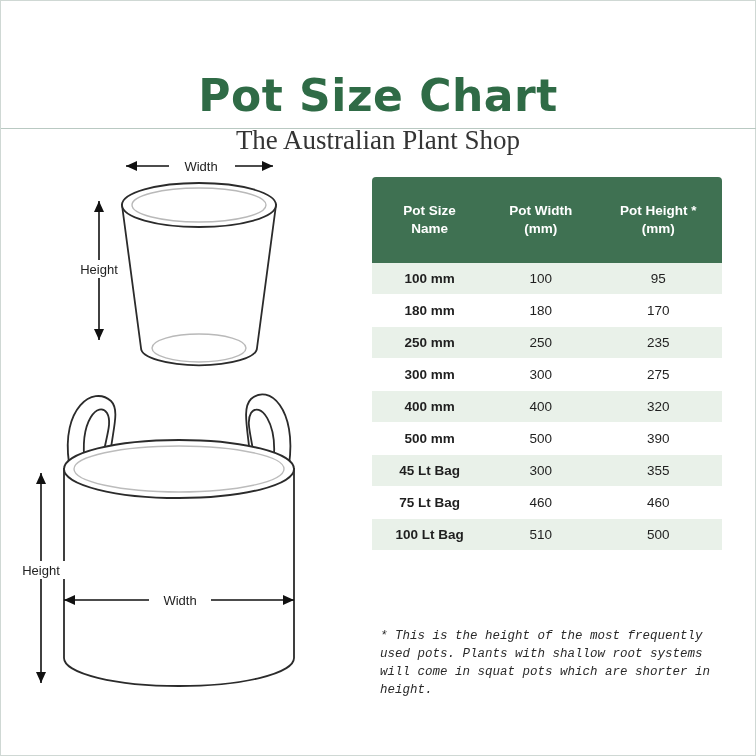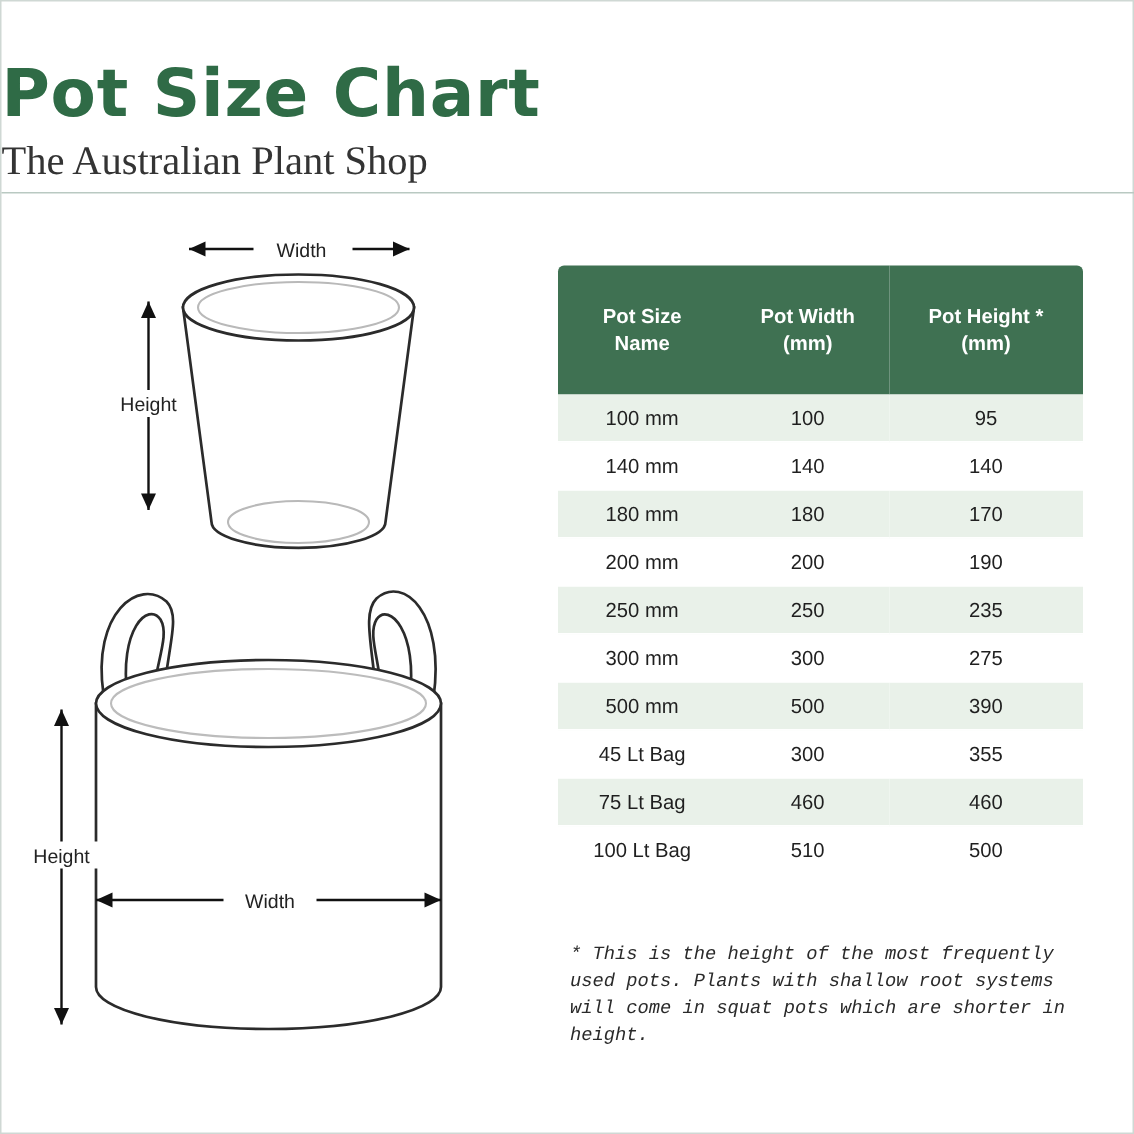--- a/index.html
+++ b/index.html
@@ -18,21 +18,23 @@
   .page {
     position: relative;
     width: 756px;
     height: 756px;
     box-sizing: border-box;
     border: 1px solid #cfd8d4;
   }
 
   
   .header {
+    text-align: center;
     padding-top: 39px;
+    margin-top: 33px;
   }
   .title {
     font-family: "DejaVu Sans", sans-serif;
     font-weight: bold;
     font-size: 44px;
     letter-spacing: 0.5px;
     color: #2f6b46;
     line-height: 1.05;
     margin: 0;
   }
@@ -88,21 +90,21 @@
   table.size-table th:last-child { border-top-right-radius: 4px; }
   table.size-table td {
     text-align: center;
     padding: 8px 4px;
     font-size: 13.5px;
     color: #1f1f1f;
     border-bottom: 1px solid #ffffff;
   }
   table.size-table tbody tr:nth-child(odd) td { background: #e9f1e9; }
   table.size-table tbody tr:nth-child(even) td { background: #ffffff; }
-  table.size-table td.name { font-weight: normal; margin-left: 28px; }
+  table.size-table td.name { font-weight: bold; margin-left: 28px; }
 
   .table-note {
     position: absolute;
     left: 379px;
     top: 626px;
     width: 345px;
     font-family: Liberation Mono, monospace;
     font-style: italic;
     font-size: 12.5px;
     line-height: 1.45;
@@ -202,45 +204,40 @@
           </th>
         </tr>
       </thead>
       <tbody>
         <tr>
           <td class="name">100 mm</td>
           <td>100</td>
           <td>95</td>
         </tr>
         <tr>
-          <td class="name">140 mm</td>
-          <td>140</td>
-          <td>140</td>
-        </tr>
-        <tr>
           <td class="name">180 mm</td>
           <td>180</td>
           <td>170</td>
         </tr>
         <tr>
-          <td class="name">200 mm</td>
-          <td>200</td>
-          <td>190</td>
-        </tr>
-        <tr>
           <td class="name">250 mm</td>
           <td>250</td>
           <td>235</td>
         </tr>
         <tr>
           <td class="name">300 mm</td>
           <td>300</td>
           <td>275</td>
         </tr>
         <tr>
+          <td class="name">400 mm</td>
+          <td>400</td>
+          <td>320</td>
+        </tr>
+        <tr>
           <td class="name">500 mm</td>
           <td>500</td>
           <td>390</td>
         </tr>
         <tr>
           <td class="name">45 Lt Bag</td>
           <td>300</td>
           <td>355</td>
         </tr>
         <tr>

